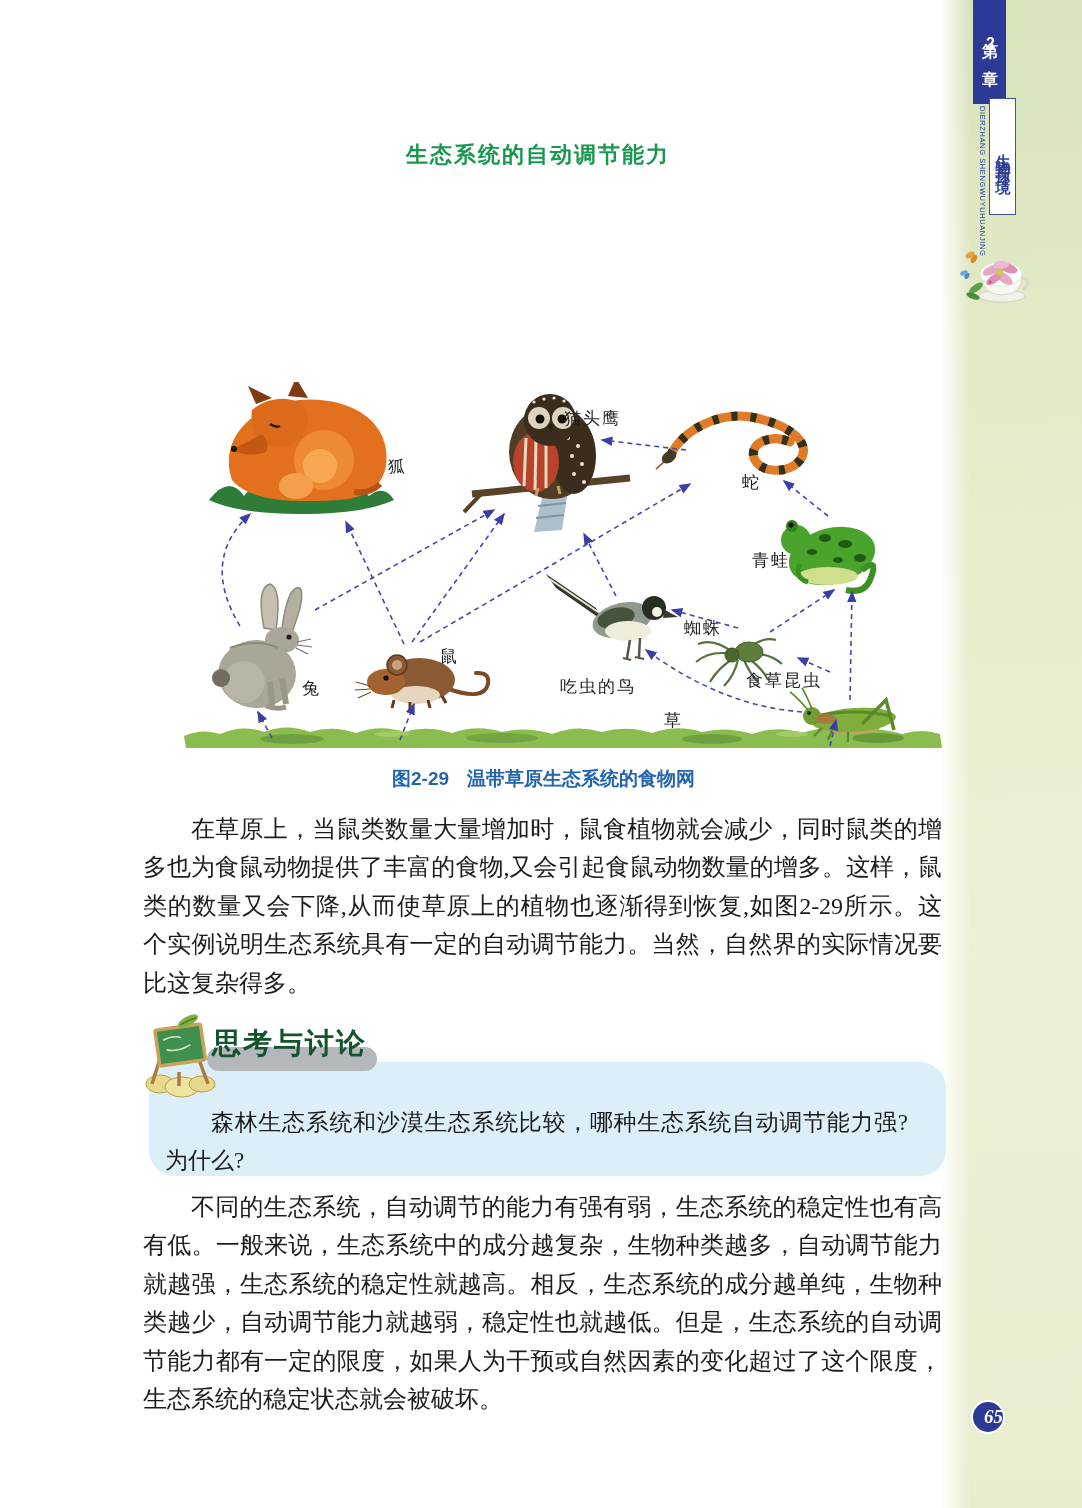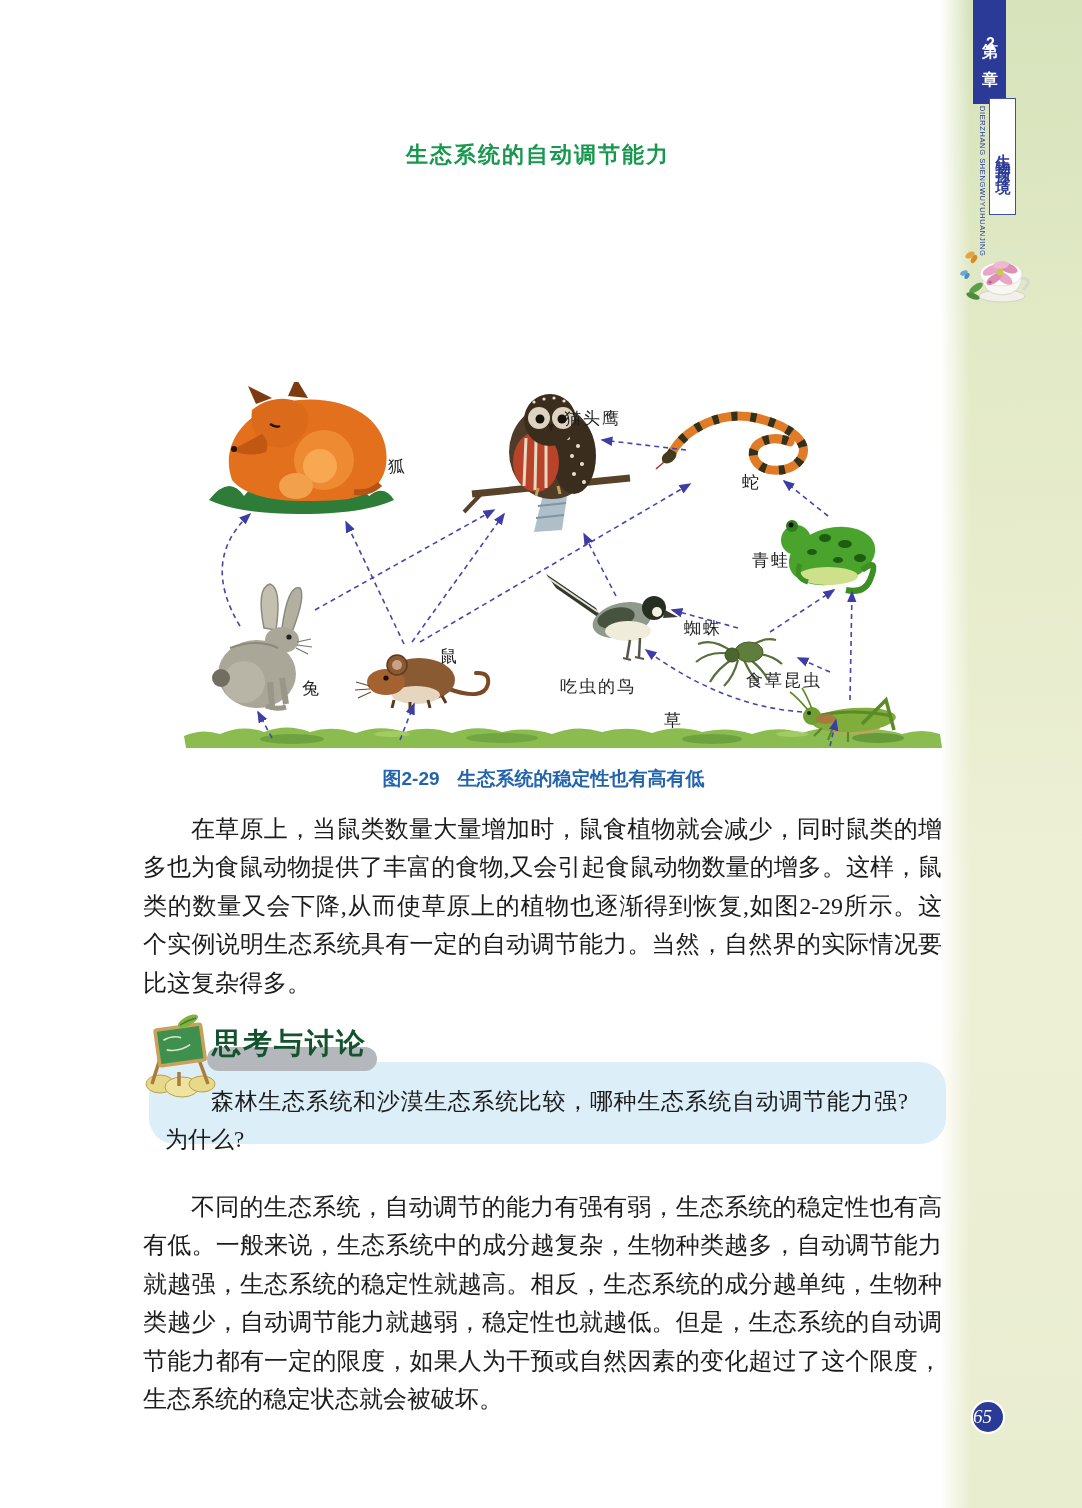--- a/index.html
+++ b/index.html
@@ -18,42 +18,42 @@
   .pinyin{position:absolute;left:987px;top:106px;width:150px;transform:rotate(90deg);transform-origin:0 0;
       font-family:"Liberation Sans","DejaVu Sans",sans-serif;font-size:7.5px;color:#2b3a96;letter-spacing:0.6px;white-space:nowrap;}
   .chapter-title-box{position:absolute;left:989px;top:98px;width:27px;height:117px;background:#fff;
       border:1.5px solid #4050a8;z-index:2;display:flex;justify-content:center;align-items:center;box-sizing:border-box;}
   .chapter-title-box span{writing-mode:vertical-rl;text-orientation:upright;color:#2b3a96;
       font-family:"Liberation Sans","DejaVu Sans",sans-serif;font-size:15px;letter-spacing:6px;font-weight:bold;}
   .teacup{position:absolute;left:960px;top:240px;z-index:1;}
 
   
   .page-num{position:absolute;left:971px;top:1400px;width:34px;height:34px;border-radius:50%;
-      background:#2b3a96;border:2px solid #ffffff;box-sizing:border-box;display:flex;align-items:center;justify-content:flex-start;z-index:2;}
+      background:#2b3a96;border:2px solid #ffffff;box-sizing:border-box;display:flex;align-items:center;justify-content:flex-end;z-index:2;font-weight:bold;}
   .page-num span{color:#fff;font-family:"Liberation Serif",serif;font-style:italic;font-size:19px;}
 
   
   .title{position:absolute;top:140px;left:130px;width:816px;margin:0;text-align:center;
       font-family:"Liberation Sans","DejaVu Sans",sans-serif;font-weight:bold;font-size:22px;
       letter-spacing:2px;color:#18984e;}
   .tb{position:absolute;left:143px;width:799px;font-size:24px;line-height:38.4px;text-align:justify;}
   .tb p{margin:0;text-indent:2em;}
   .tb1{top:188px;} .tb2{top:810px;} .tb3{top:1188px;}
 
   
   .figure{position:absolute;left:172px;top:382px;width:780px;height:378px;}
   .fig-label{font-family:"Liberation Serif","DejaVu Serif",serif;font-size:17px;fill:#1f1f1f;letter-spacing:2px;}
   .arrow{fill:none;stroke:#4646aa;stroke-width:1.6;stroke-dasharray:5 4;}
   .caption{position:absolute;top:766px;left:130px;width:816px;text-align:center;
       font-family:"Liberation Sans","DejaVu Sans",sans-serif;font-weight:bold;font-size:19px;color:#2264ae;}
   .caption .cap-num{margin-right:18px;margin-left:11px;}
 
   
-  .disc-box{position:absolute;left:149px;top:1062px;width:797px;height:82px;background:#dceef8;
-      border-radius:26px;box-sizing:border-box;padding:21px 38px 0 16px;z-index:0;}
+  .disc-box{position:absolute;left:149px;top:1062px;width:797px;height:114px;background:#dceef8;
+      border-radius:26px;box-sizing:border-box;padding:42px 38px 0 16px;z-index:0;}
   .disc-box p{margin:0;text-indent:2em;font-size:23px;line-height:38px;text-align:justify;}
   .disc-shadow{position:absolute;left:207px;top:1047px;width:170px;height:24px;background:#b4b7bb;
       border-radius:12px;z-index:1;}
   .disc-title{position:absolute;left:212px;top:1024px;z-index:2;
       font-family:"Liberation Sans","DejaVu Sans",sans-serif;font-weight:bold;font-size:29px;color:#2fb0e2;letter-spacing:2px;}
   .easel{position:absolute;left:144px;top:1014px;z-index:3;}
 </style>
 </head>
 <body>
 
@@ -276,21 +276,21 @@
           <path d="M566,246 L500,228" class="arrow" marker-end="url(#ah)"></path>
           <path d="M598,250 L662,208" class="arrow" marker-end="url(#ah)"></path>
           <path d="M444,214 L412,152" class="arrow" marker-end="url(#ah)"></path>
           <path d="M656,134 L612,99" class="arrow" marker-end="url(#ah)"></path>
           <path d="M514,68 L430,58" class="arrow" marker-end="url(#ah)"></path>
         </g>
     </svg>
   </div>
 
   <div class="caption" style="color: rgb(34, 100, 174);">
-    <span class="cap-num">图2-29</span><span>生态系统的稳定性也有高有低</span>
+    <span class="cap-num">图2-29</span><span>温带草原生态系统的食物网</span>
   </div>
 
   <div class="tb tb2">
     <p>在草原上，当鼠类数量大量增加时，鼠食植物就会减少，同时鼠类的增多也为食鼠动物提供了丰富的食物,又会引起食鼠动物数量的增多。这样，鼠类的数量又会下降,从而使草原上的植物也逐渐得到恢复,如图2-29所示。这个实例说明生态系统具有一定的自动调节能力。当然，自然界的实际情况要比这复杂得多。</p>
   </div>
 
   <div class="disc-box" style="background: rgb(220, 238, 248);">
     <p>森林生态系统和沙漠生态系统比较，哪种生态系统自动调节能力强?为什么?</p>
   </div>
   <div class="disc-shadow"></div>

